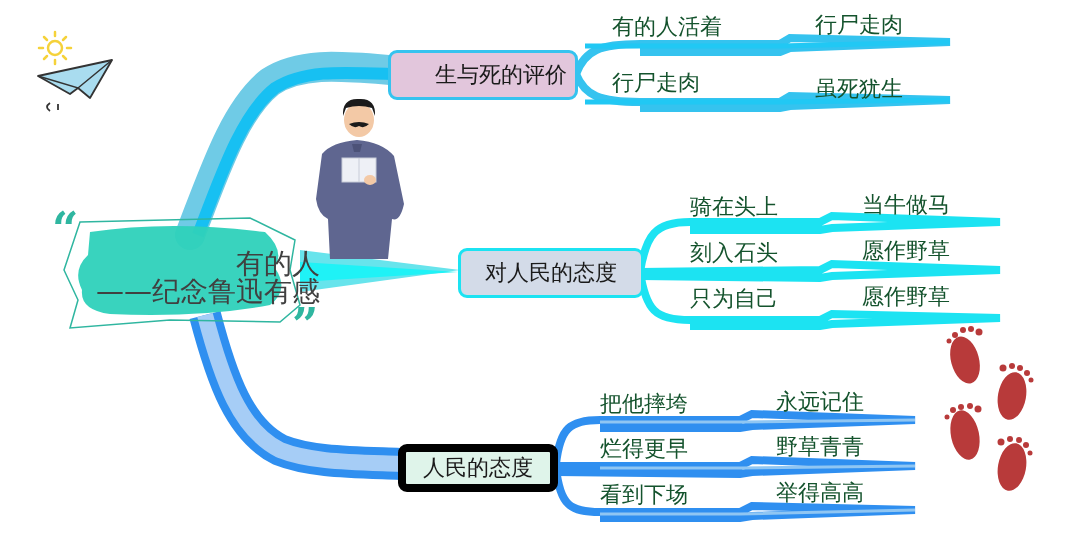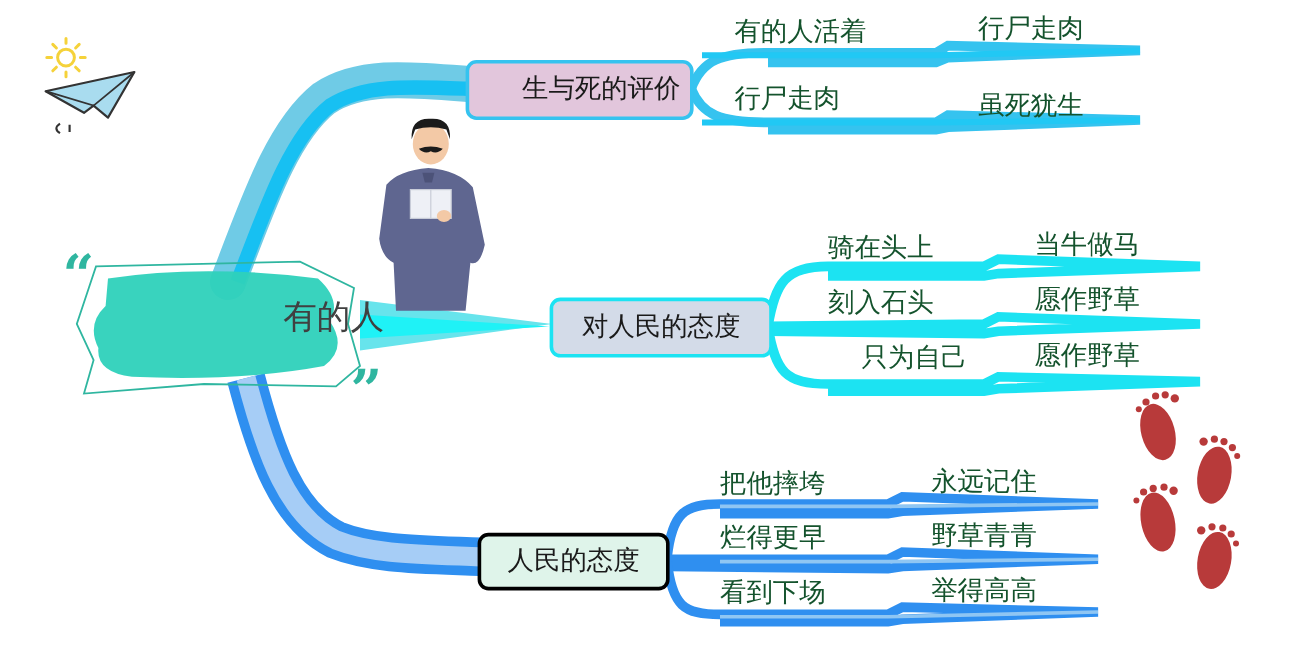--- a/index.html
+++ b/index.html
@@ -1,21 +1,21 @@
 <!DOCTYPE html>
 <html><head>
 <meta charset="utf-8">
 <style>
   html,body{margin:0;padding:0;background:#ffffff;}
   body{width:1080px;height:547px;position:relative;overflow:hidden;font-family:"DejaVu Sans","Liberation Sans",sans-serif;color:#1a1a1a;}
   svg.branches{position:absolute;left:0;top:0;width:1080px;height:547px;}
   .node{position:absolute;box-sizing:border-box;border-radius:9px;font-size:22px;line-height:1;display:flex;align-items:center;justify-content:center;white-space:nowrap;}
   .node.pink{background:#e2c6dc;border:3px solid #35c3ef;padding-left:36px;}
   .node.grey{background:#d3dbe8;border:3px solid #1ce3f2;}
-  .node.mint{background:#dff4ea;border:3px solid #000000;}
+  .node.mint{background:#dff4ea;border:8px solid #000000;}
   .leaf{position:absolute;font-size:22px;line-height:1;white-space:nowrap;color:#14532d;}
   .center{position:absolute;left:70px;top:220px;width:240px;height:100px;}
   .center-text{position:absolute;left:0;top:30px;width:250px;text-align:right;font-size:28px;line-height:28px;color:#404040;}
   .quote{position:absolute;font-family:"DejaVu Serif",serif;font-weight:bold;font-size:46px;color:#2fb6a0;line-height:1;}
   .deco{position:absolute;}
 </style>
 </head>
 <body>
 
 <svg class="branches" viewBox="0 0 1080 547">
@@ -69,39 +69,40 @@
 
 <div class="center">
   <svg style="position:absolute;left:-20px;top:-10px;" width="270" height="125" viewBox="0 0 270 125">
     <path d="M30 12 L200 8 L245 30 L240 60 L250 95 L230 112 L120 110 L20 118 L28 90 L14 60 L24 30 Z" fill="none" stroke="#2fb6a0" stroke-width="1.5"></path>
     <path d="M40 22 Q120 10 215 22 Q235 40 225 58 Q240 80 220 95 Q150 108 60 104 Q30 100 32 80 Q22 60 38 45 Z" fill="#2ed1bb" opacity="0.95"></path>
   </svg>
   <span class="quote" style="left:-18px;top:-14px;">“</span>
   <span class="quote" style="left:222px;top:82px;">”</span>
   <div class="center-text">
     <div>有的人</div>
+    <div>——纪念鲁迅有感</div>
   </div>
 </div>
 
 <div class="node pink" style="left:388px;top:50px;width:190px;height:50px;">
   <span>生与死的评价</span>
 </div>
 <span class="leaf" style="left:612px;top:16px;">有的人活着</span>
 <span class="leaf" style="left:815px;top:14px;">行尸走肉</span>
 <span class="leaf" style="left:612px;top:72px;">行尸走肉</span>
 <span class="leaf" style="left:815px;top:78px;">虽死犹生</span>
 
 <div class="node grey" style="left:458px;top:248px;width:186px;height:50px;">
   <span>对人民的态度</span>
 </div>
 <span class="leaf" style="left:690px;top:196px;">骑在头上</span>
 <span class="leaf" style="left:862px;top:194px;">当牛做马</span>
 <span class="leaf" style="left:690px;top:242px;">刻入石头</span>
 <span class="leaf" style="left:862px;top:240px;">愿作野草</span>
-<span class="leaf" style="left:718px;top:288px;">只为自己</span>
+<span class="leaf" style="left:690px;top:288px;">只为自己</span>
 <span class="leaf" style="left:862px;top:286px;">愿作野草</span>
 
 <div class="node mint" style="left:398px;top:444px;width:160px;height:48px;">
   <span>人民的态度</span>
 </div>
 <span class="leaf" style="left:600px;top:393px;">把他摔垮</span>
 <span class="leaf" style="left:776px;top:391px;">永远记住</span>
 <span class="leaf" style="left:600px;top:438px;">烂得更早</span>
 <span class="leaf" style="left:776px;top:436px;">野草青青</span>
 <span class="leaf" style="left:600px;top:484px;">看到下场</span>

